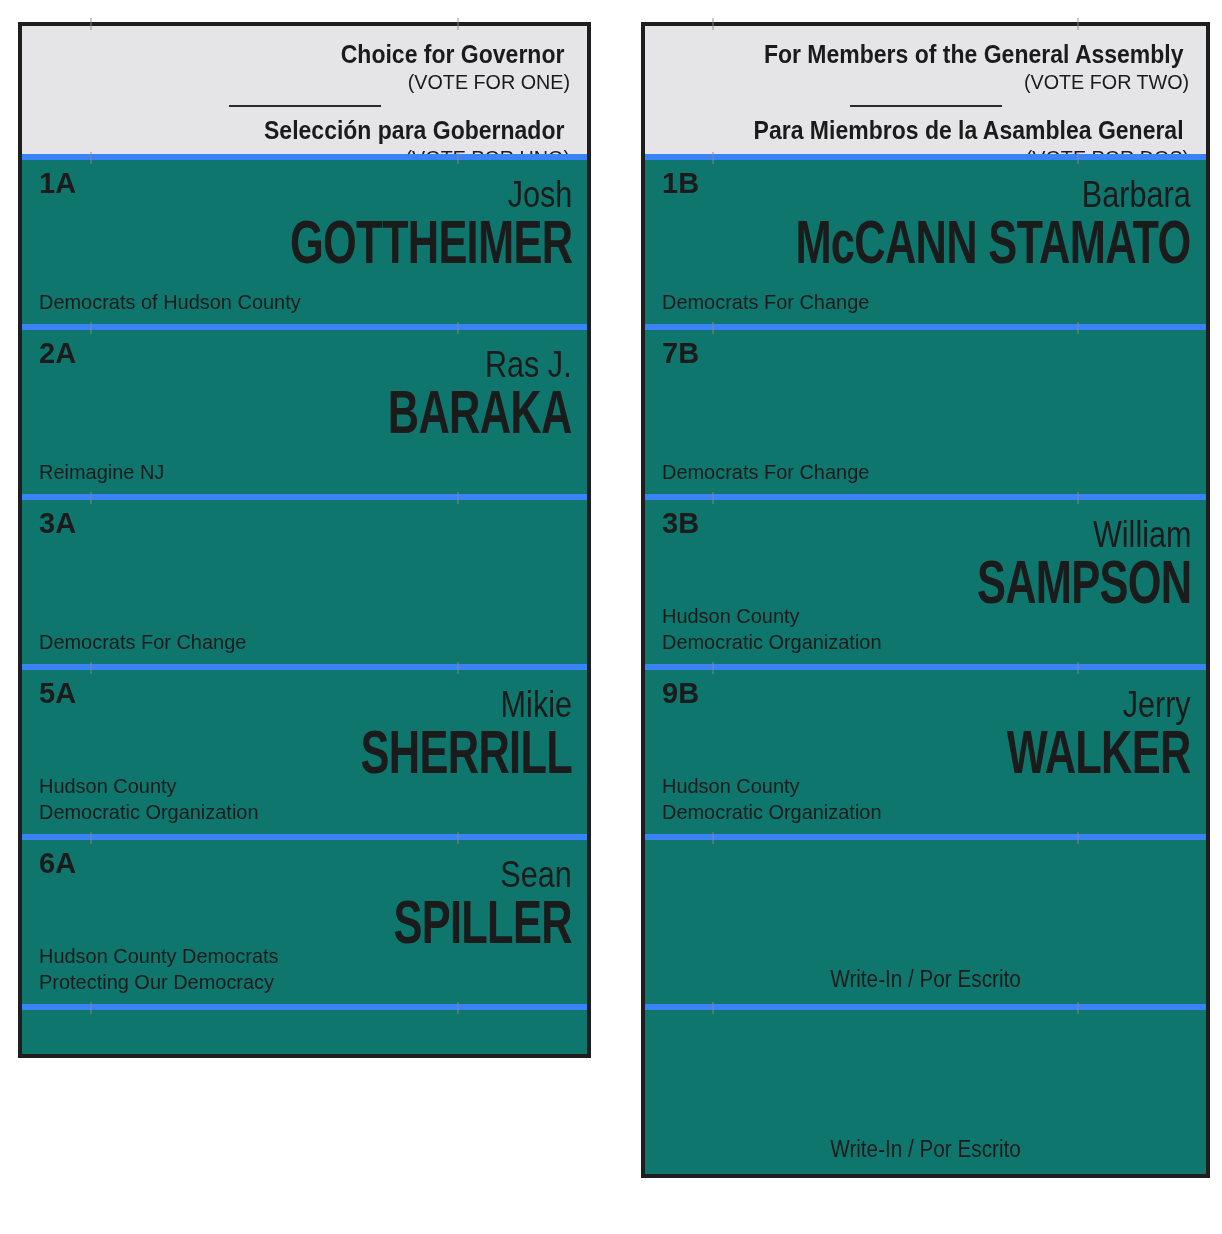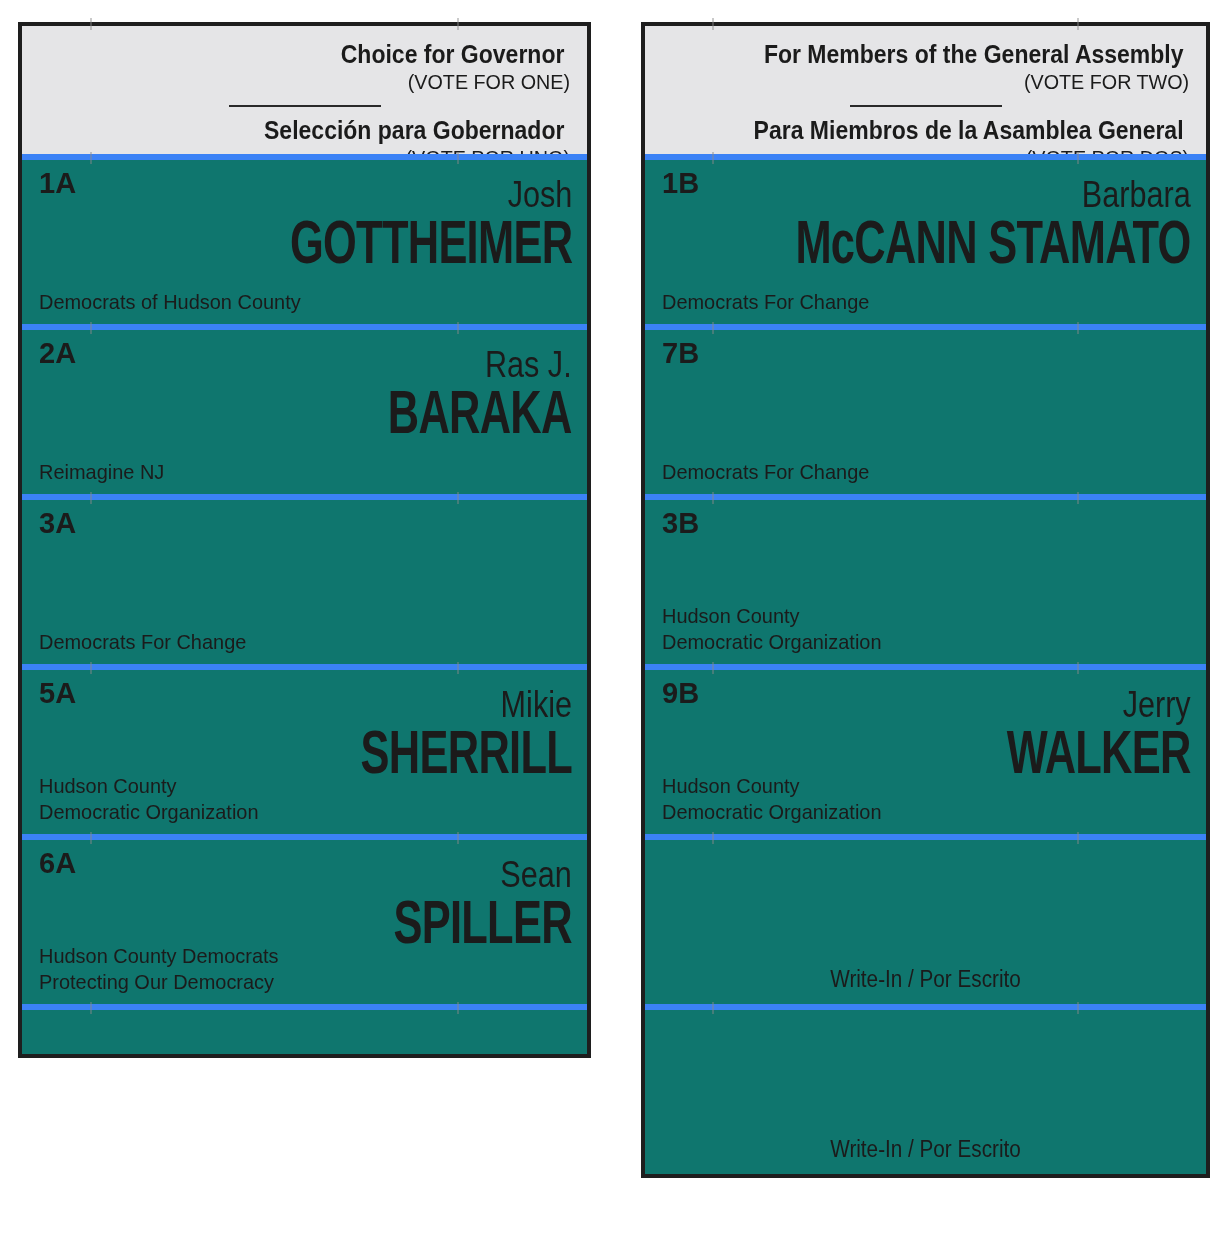--- a/index.html
+++ b/index.html
@@ -161,20 +161,24 @@
     <div class="slogan">Democrats For Change</div>
   </div>
 
   <div class="cell row">
     <div class="pos">7B</div>
     <div class="slogan">Democrats For Change</div>
   </div>
 
   <div class="cell row">
     <div class="pos">3B</div>
+    <div class="names">
+      <div class="first">William</div>
+      <div class="last">SAMPSON</div>
+    </div>
     <div class="slogan">Hudson County
 Democratic Organization</div>
   </div>
 
   <div class="cell row">
     <div class="pos">9B</div>
     <div class="names">
       <div class="first">Jerry</div>
       <div class="last">WALKER</div>
     </div>

